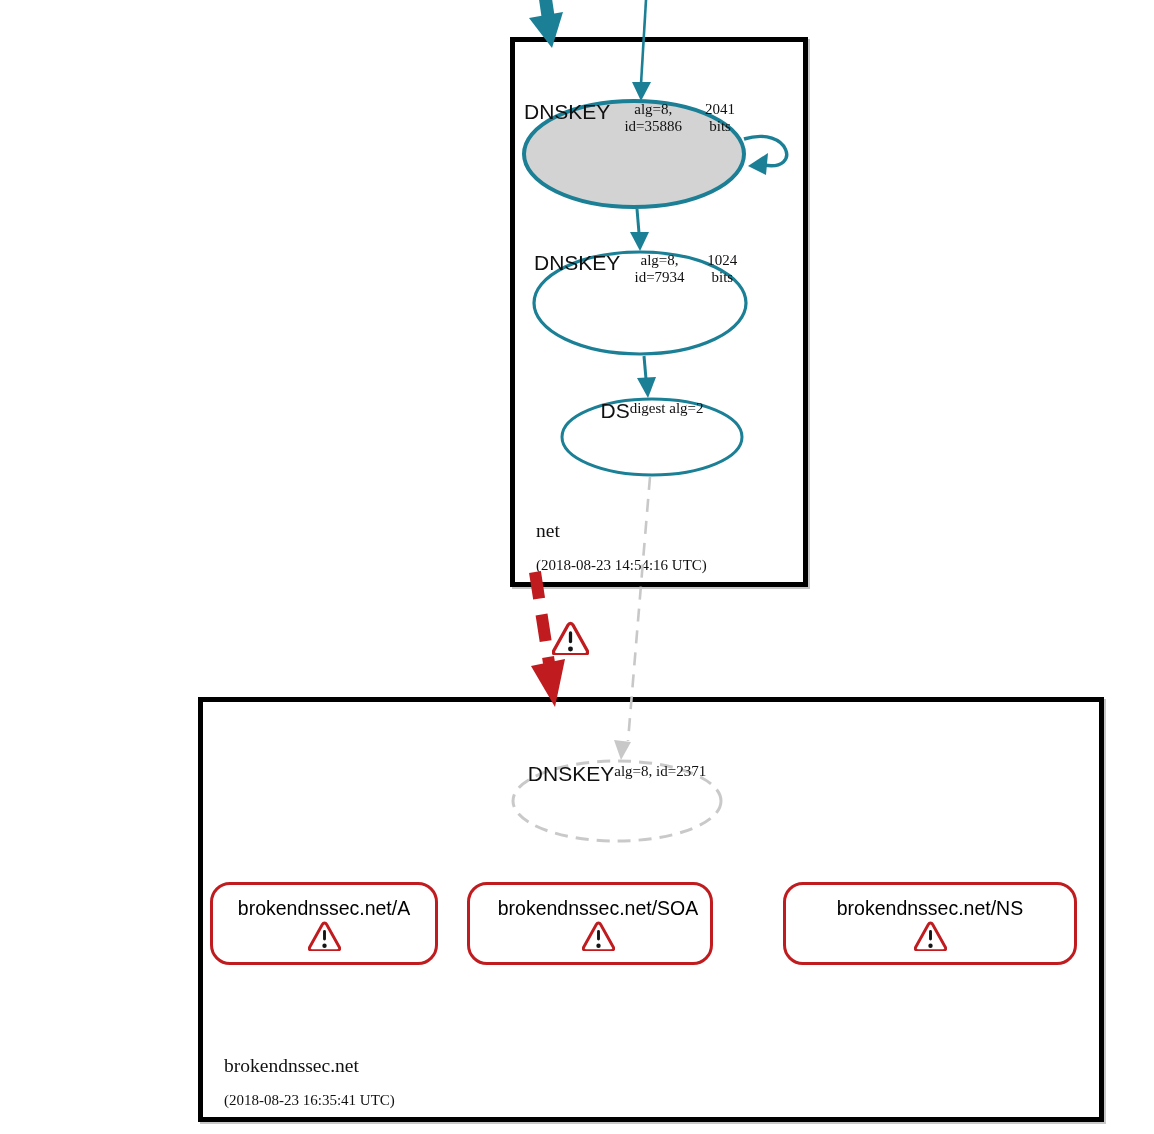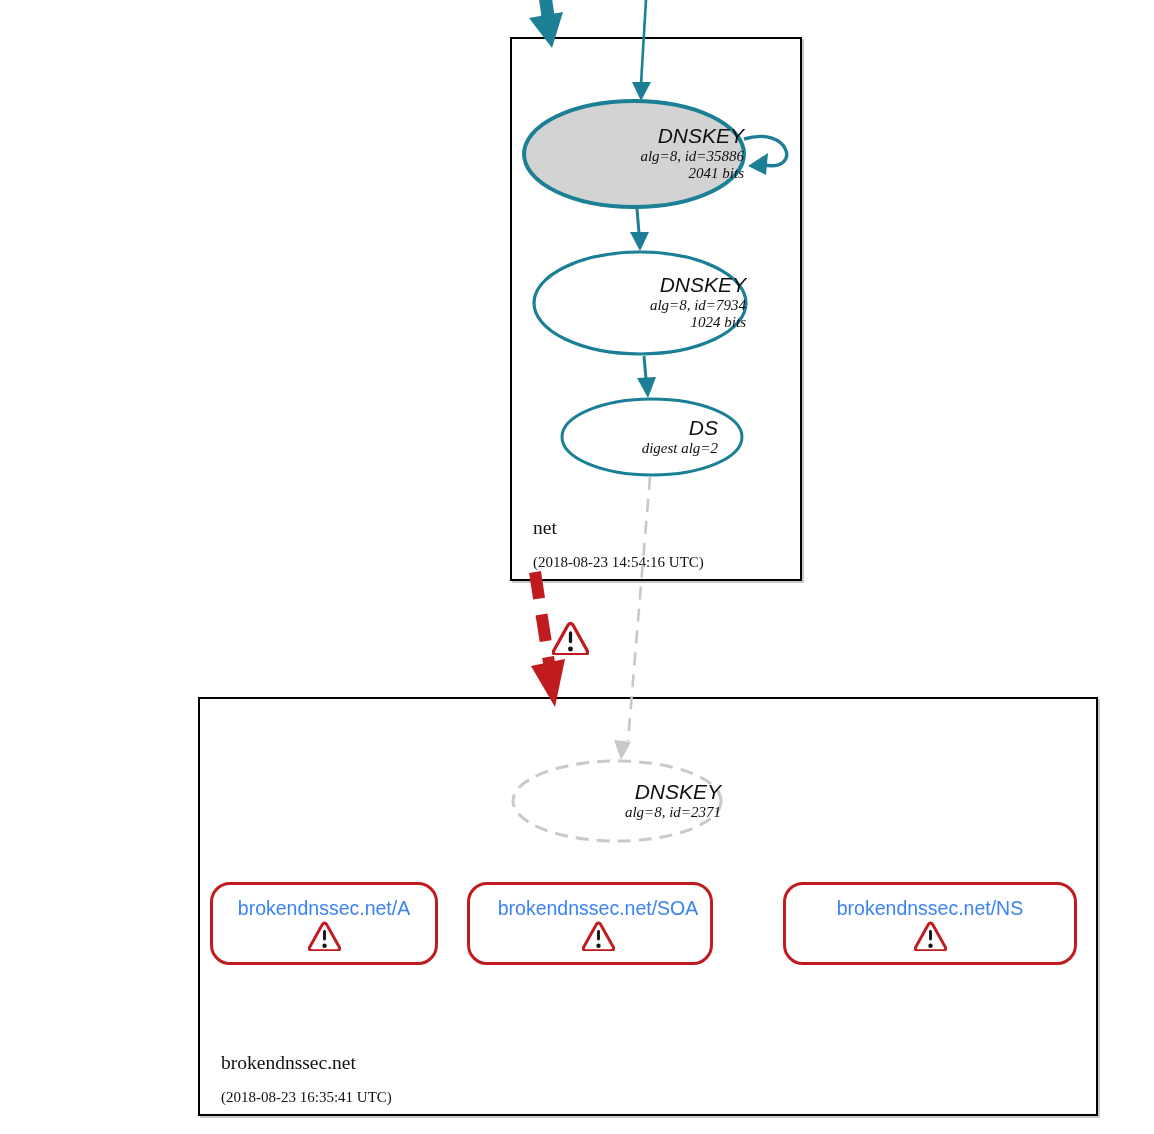--- a/index.html
+++ b/index.html
@@ -1,44 +1,44 @@
 <!DOCTYPE html>
 <html><head>
 <meta charset="utf-8">
 <style>
   html,body{margin:0;padding:0;background:#ffffff;}
   .stage{
     position:relative;width:1154px;height:1134px;background:#ffffff;
     font-family:"Liberation Sans",sans-serif;overflow:hidden;
   }
   .zone-box{
-    position:absolute;background:#ffffff;border:2px solid #000000;
+    position:absolute;background:#ffffff;border:5px solid #000000;
     box-shadow:2px 2px 0 rgba(130,130,130,.45);z-index:0;text-decoration:underline;
   }
   .zone-box .zone-label{
     position:absolute;left:21px;bottom:40px;
     font-family:"Liberation Serif",serif;font-size:19.5px;color:#111;
   }
   .zone-box .zone-ts{
     position:absolute;left:21px;bottom:8px;
     font-family:"Liberation Serif",serif;font-size:15px;color:#111;
   }
   svg.connectors{position:absolute;left:0;top:0;z-index:1;pointer-events:none;}
   .node{
-    position:absolute;z-index:2;display:flex;flex-direction:column;
-    align-items:flex-end;justify-content:center;text-align:center;cursor:default;font-style:italic;
+    position:absolute;z-index:2;display:flex;flex-direction:row;
+    align-items:flex-start;justify-content:center;text-align:center;cursor:default;
   }
   .node-title{font-family:"Liberation Sans",sans-serif;font-size:21px;color:#101010;line-height:1.08;}
   .node-detail{font-family:"Liberation Serif",serif;font-size:15px;color:#101010;line-height:1.15;}
   .rrset{
     position:absolute;z-index:2;background:#fff;border:3px solid #c01b1e;border-radius:20px;
     display:flex;flex-direction:column;align-items:center;justify-content:center;
     padding-top:2px;box-sizing:border-box;
   }
-  .rrset-label{font-family:"Liberation Sans",sans-serif;font-size:19.5px;color:#3b82f6;line-height:1.1;}
+  .rrset-label{font-family:"Liberation Sans",sans-serif;font-size:19.5px;color:#000000;line-height:1.1;}
   .warn{display:block;margin-top:1px;}
   .loose-warn{position:absolute;z-index:3;}
 </style>
 </head>
 <body>
 
 <div class="stage">
 
   <div class="zone-box" style="left:510px;top:37px;width:288px;height:540px;">
     <div class="zone-label">net</div>
@@ -98,21 +98,21 @@
     <div class="node-detail">alg=8, id=35886</div>
     <div class="node-detail">2041 bits</div>
   </div>
 
   <div class="node" style="left:534px;top:252px;width:212px;height:102px;">
     <div class="node-title">DNSKEY</div>
     <div class="node-detail">alg=8, id=7934</div>
     <div class="node-detail">1024 bits</div>
   </div>
 
-  <div class="node" style="left:538px;top:400px;width:180px;height:74px;">
+  <div class="node" style="left:562px;top:400px;width:180px;height:74px;">
     <div class="node-title">DS</div>
     <div class="node-detail">digest alg=2</div>
   </div>
 
   <div class="node" style="left:513px;top:763px;width:208px;height:76px;">
     <div class="node-title">DNSKEY</div>
     <div class="node-detail">alg=8, id=2371</div>
   </div>
 
   <div class="rrset" style="left:210px;top:882px;width:228px;height:83px;">

